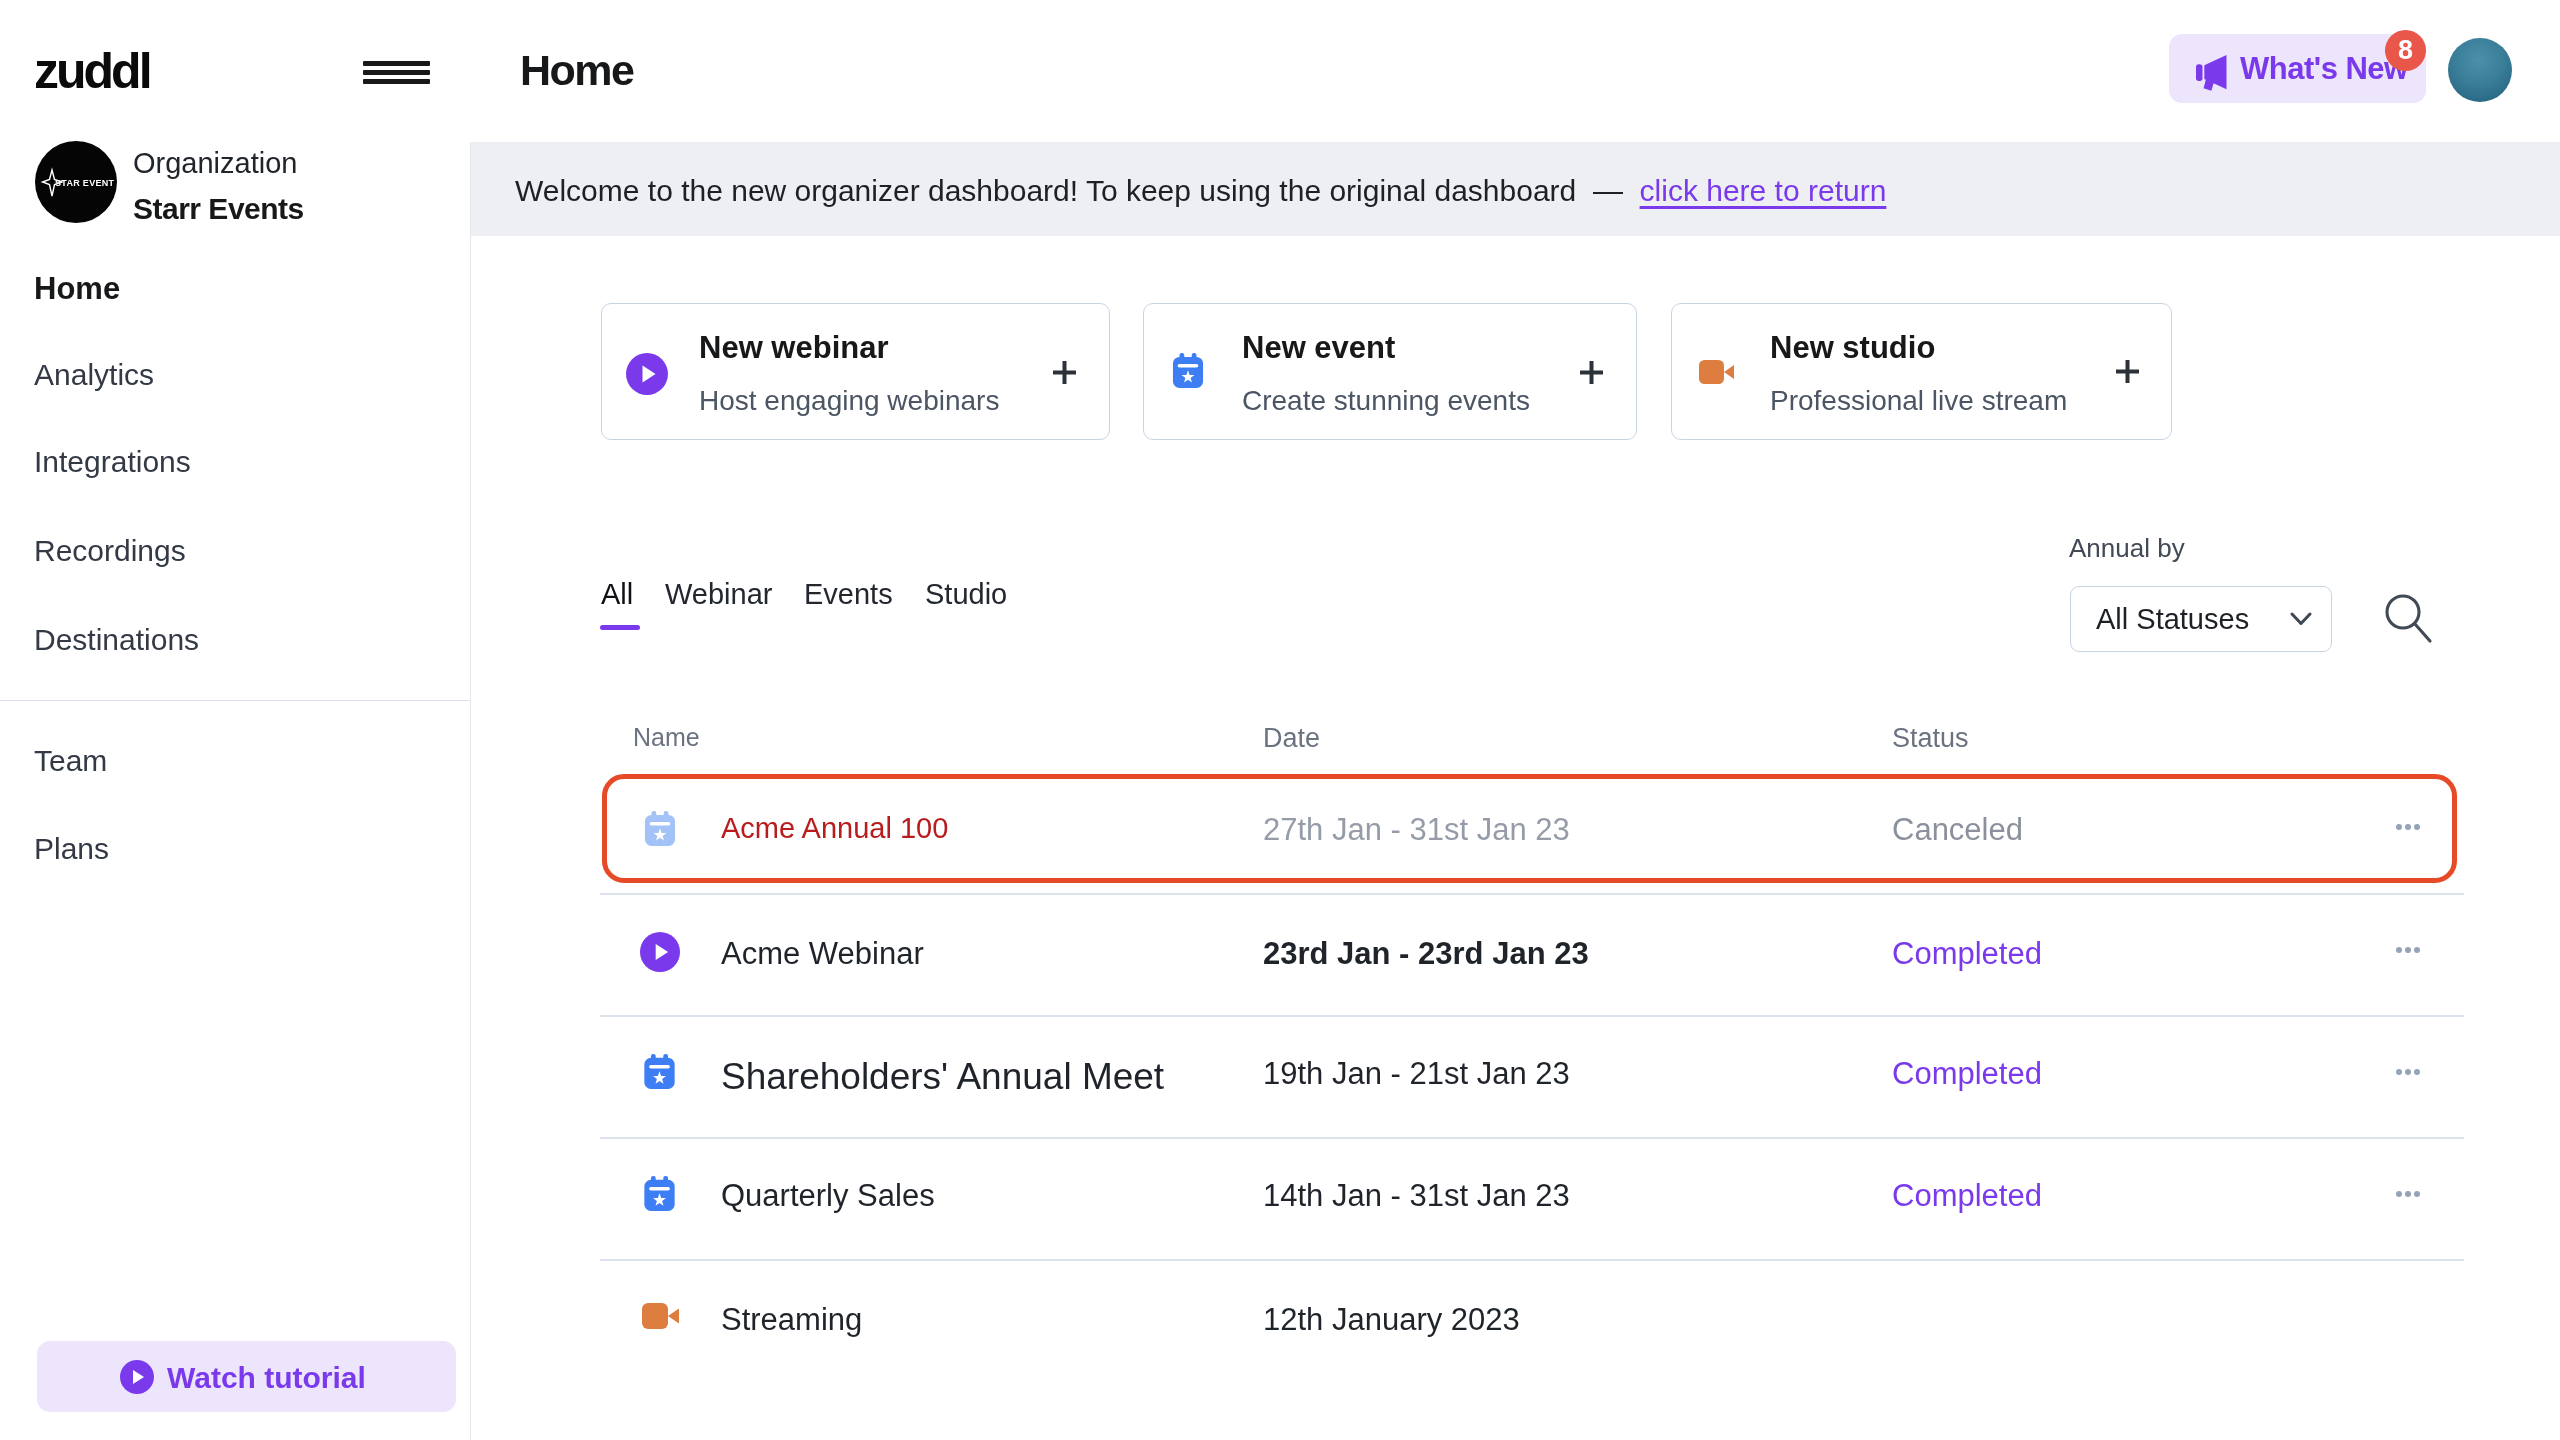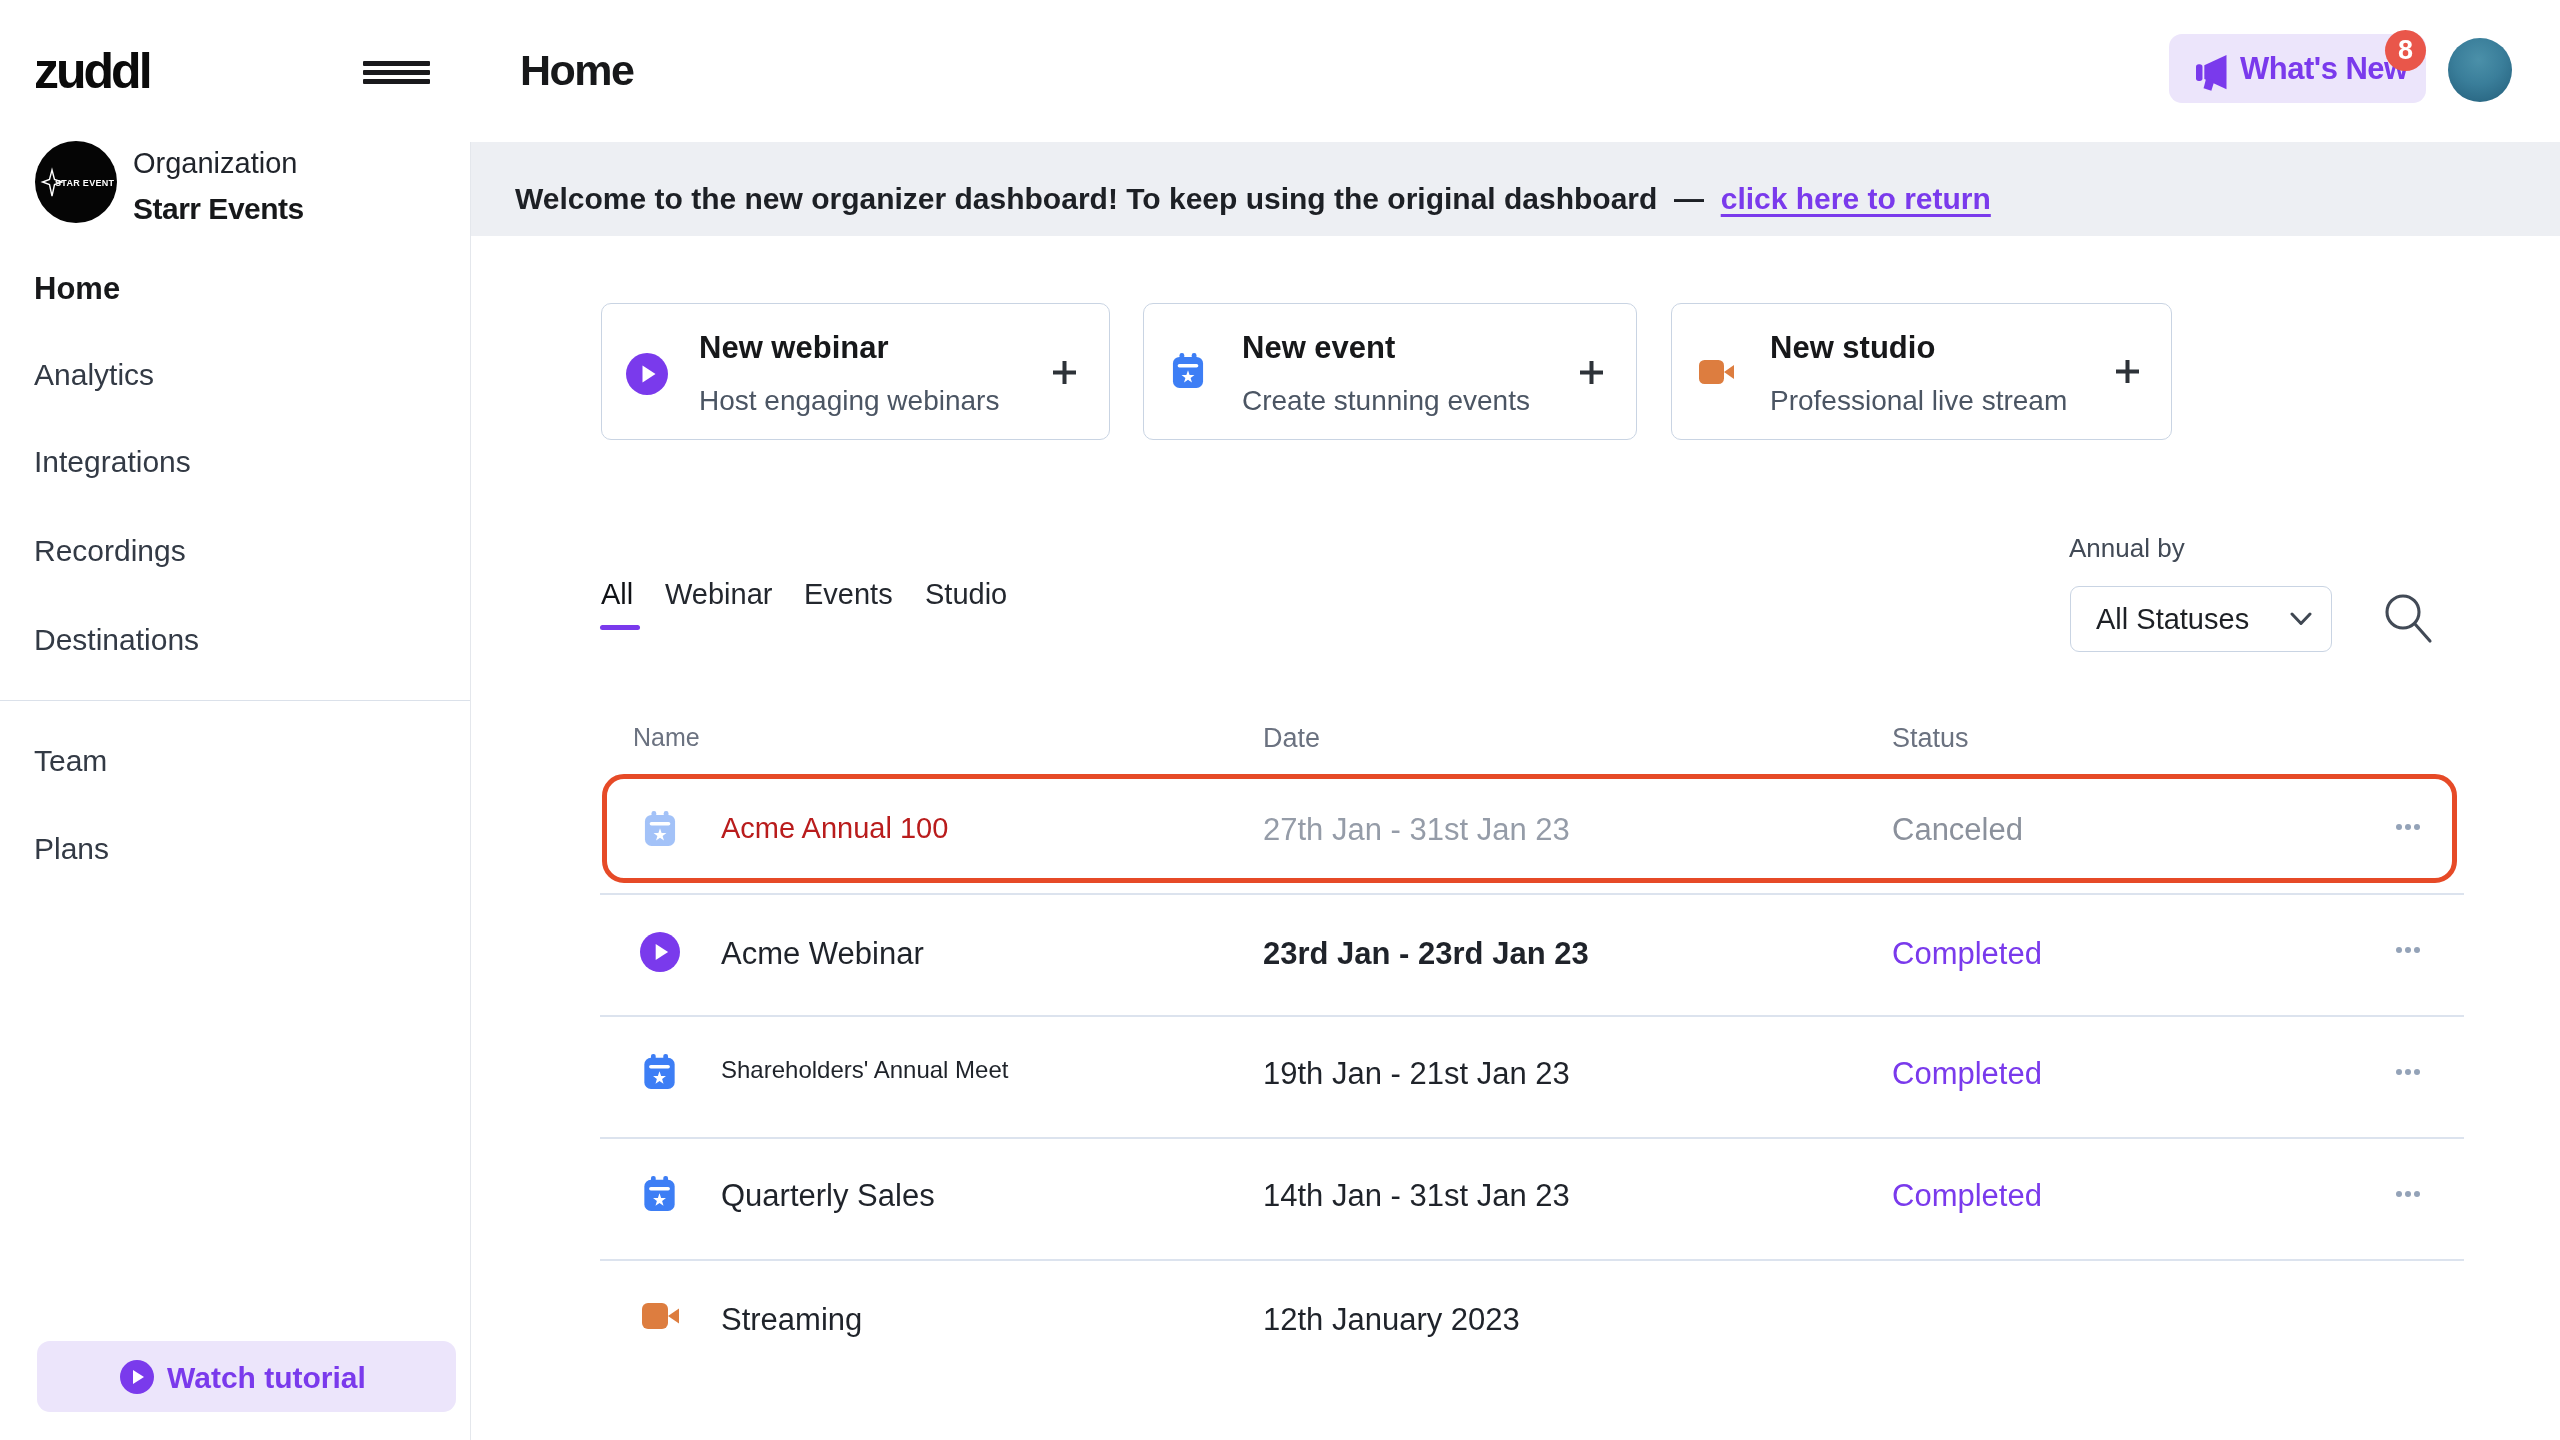--- a/index.html
+++ b/index.html
@@ -49,21 +49,21 @@
 <div class="abs" style="left:34px;top:832px;font-size:30px;color:#333a45;">Plans</div>
 
 <div class="abs" style="left:37px;top:1341px;width:419px;height:71px;background:#ece5fb;border-radius:13px;"></div>
 <svg class="abs" style="left:120px;top:1360px;" width="34" height="34" viewBox="0 0 34 34">
   <circle cx="17" cy="17" r="17" fill="#7a3aec"></circle>
   <path d="M13 10 L24 17 L13 24 Z" fill="#fff"></path>
 </svg>
 <div class="abs" style="left:167px;top:1361px;font-size:30px;font-weight:bold;color:#7a3aec;">Watch tutorial</div>
 
 <div class="abs" style="left:471px;top:142px;width:2089px;height:94px;background:#edeff3;"></div>
-<div class="abs" style="left:515px;top:152px;height:94px;line-height:94px;font-size:30px;color:#1d2025;font-weight:bold;">Welcome to the new organizer dashboard! To keep using the original dashboard&nbsp; — &nbsp;<a style="color:#7a3aec;text-decoration:underline;text-underline-offset:5px;">click here to return</a></div>
+<div class="abs" style="left:515px;top:144px;height:94px;line-height:94px;font-size:30px;color:#1d2025;">Welcome to the new organizer dashboard! To keep using the original dashboard&nbsp; — &nbsp;<a style="color:#7a3aec;text-decoration:underline;text-underline-offset:5px;">click here to return</a></div>
 
 <div class="abs" style="left:601px;top:303px;width:509px;height:137px;border:1.5px solid #c9d4e3;border-radius:10px;box-sizing:border-box;"></div>
 <div class="abs" style="left:1143px;top:303px;width:494px;height:137px;border:1.5px solid #c9d4e3;border-radius:10px;box-sizing:border-box;"></div>
 <div class="abs" style="left:1671px;top:303px;width:501px;height:137px;border:1.5px solid #c9d4e3;border-radius:10px;box-sizing:border-box;"></div>
 
 <svg class="abs" style="left:626px;top:353px;" width="42" height="42" viewBox="0 0 42 42">
   <circle cx="21" cy="21" r="21" fill="#7a3aec"></circle>
   <path d="M16.5 12.5 L29.5 21 L16.5 29.5 Z" fill="#fff"></path>
 </svg>
 <div class="abs" style="left:699px;top:330px;font-size:31px;font-weight:bold;color:#17181a;">New webinar</div>
@@ -148,21 +148,21 @@
 <div class="abs" style="left:2405px;top:947px;width:6px;height:6px;border-radius:50%;background:#94a3b8;"></div>
 <div class="abs" style="left:2414px;top:947px;width:6px;height:6px;border-radius:50%;background:#94a3b8;"></div>
 
 <svg class="abs" style="left:643px;top:1054px;" width="33" height="36" viewBox="0 0 34 38">
   <rect x="8" y="0" width="5" height="9" rx="2.2" fill="#3d7ef5"></rect>
   <rect x="21" y="0" width="5" height="9" rx="2.2" fill="#3d7ef5"></rect>
   <rect x="1" y="4" width="32" height="33" rx="7" fill="#3d7ef5"></rect>
   <rect x="6" y="11.5" width="22" height="3.8" rx="1.9" fill="#fff"></rect>
   <polygon points="17.00,18.30 18.70,23.15 23.85,23.28 19.76,26.40 21.23,31.32 17.00,28.40 12.77,31.32 14.24,26.40 10.15,23.28 15.30,23.15" fill="#fff"></polygon>
 </svg>
-<div class="abs" style="left:721px;top:1056px;font-size:24px;color:#1f232a;text-align:center;">Shareholders' Annual Meet</div>
+<div class="abs" style="left:721px;top:1056px;font-size:37px;color:#1f232a;text-align:center;">Shareholders' Annual Meet</div>
 <div class="abs" style="left:1263px;top:1056px;font-size:31px;color:#1f232a;">19th Jan - 21st Jan 23</div>
 <div class="abs" style="left:1892px;top:1056px;font-size:31px;color:#7a3aec;">Completed</div>
 <div class="abs" style="left:2396px;top:1069px;width:6px;height:6px;border-radius:50%;background:#94a3b8;"></div>
 <div class="abs" style="left:2405px;top:1069px;width:6px;height:6px;border-radius:50%;background:#94a3b8;"></div>
 <div class="abs" style="left:2414px;top:1069px;width:6px;height:6px;border-radius:50%;background:#94a3b8;"></div>
 
 <svg class="abs" style="left:643px;top:1176px;" width="33" height="36" viewBox="0 0 34 38">
   <rect x="8" y="0" width="5" height="9" rx="2.2" fill="#3d7ef5"></rect>
   <rect x="21" y="0" width="5" height="9" rx="2.2" fill="#3d7ef5"></rect>
   <rect x="1" y="4" width="32" height="33" rx="7" fill="#3d7ef5"></rect>

